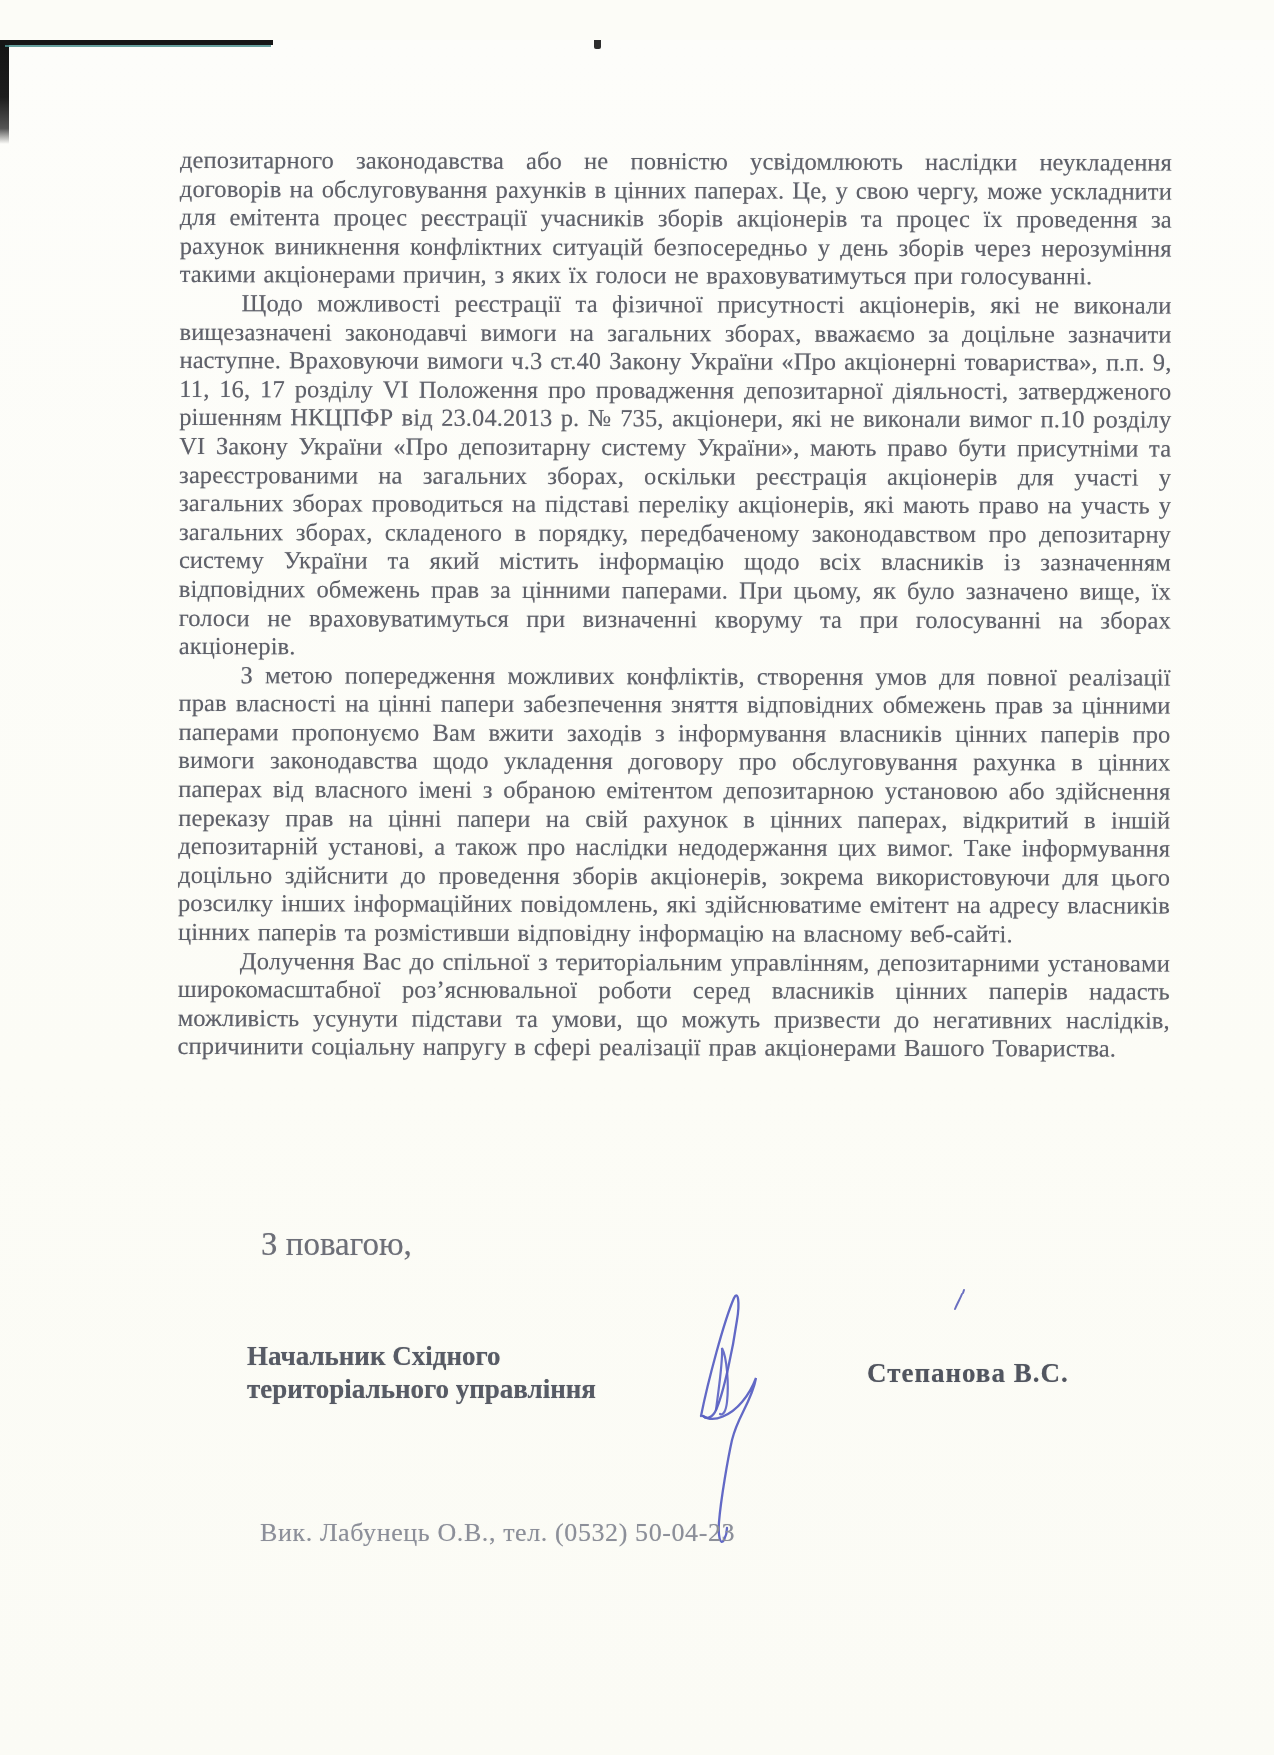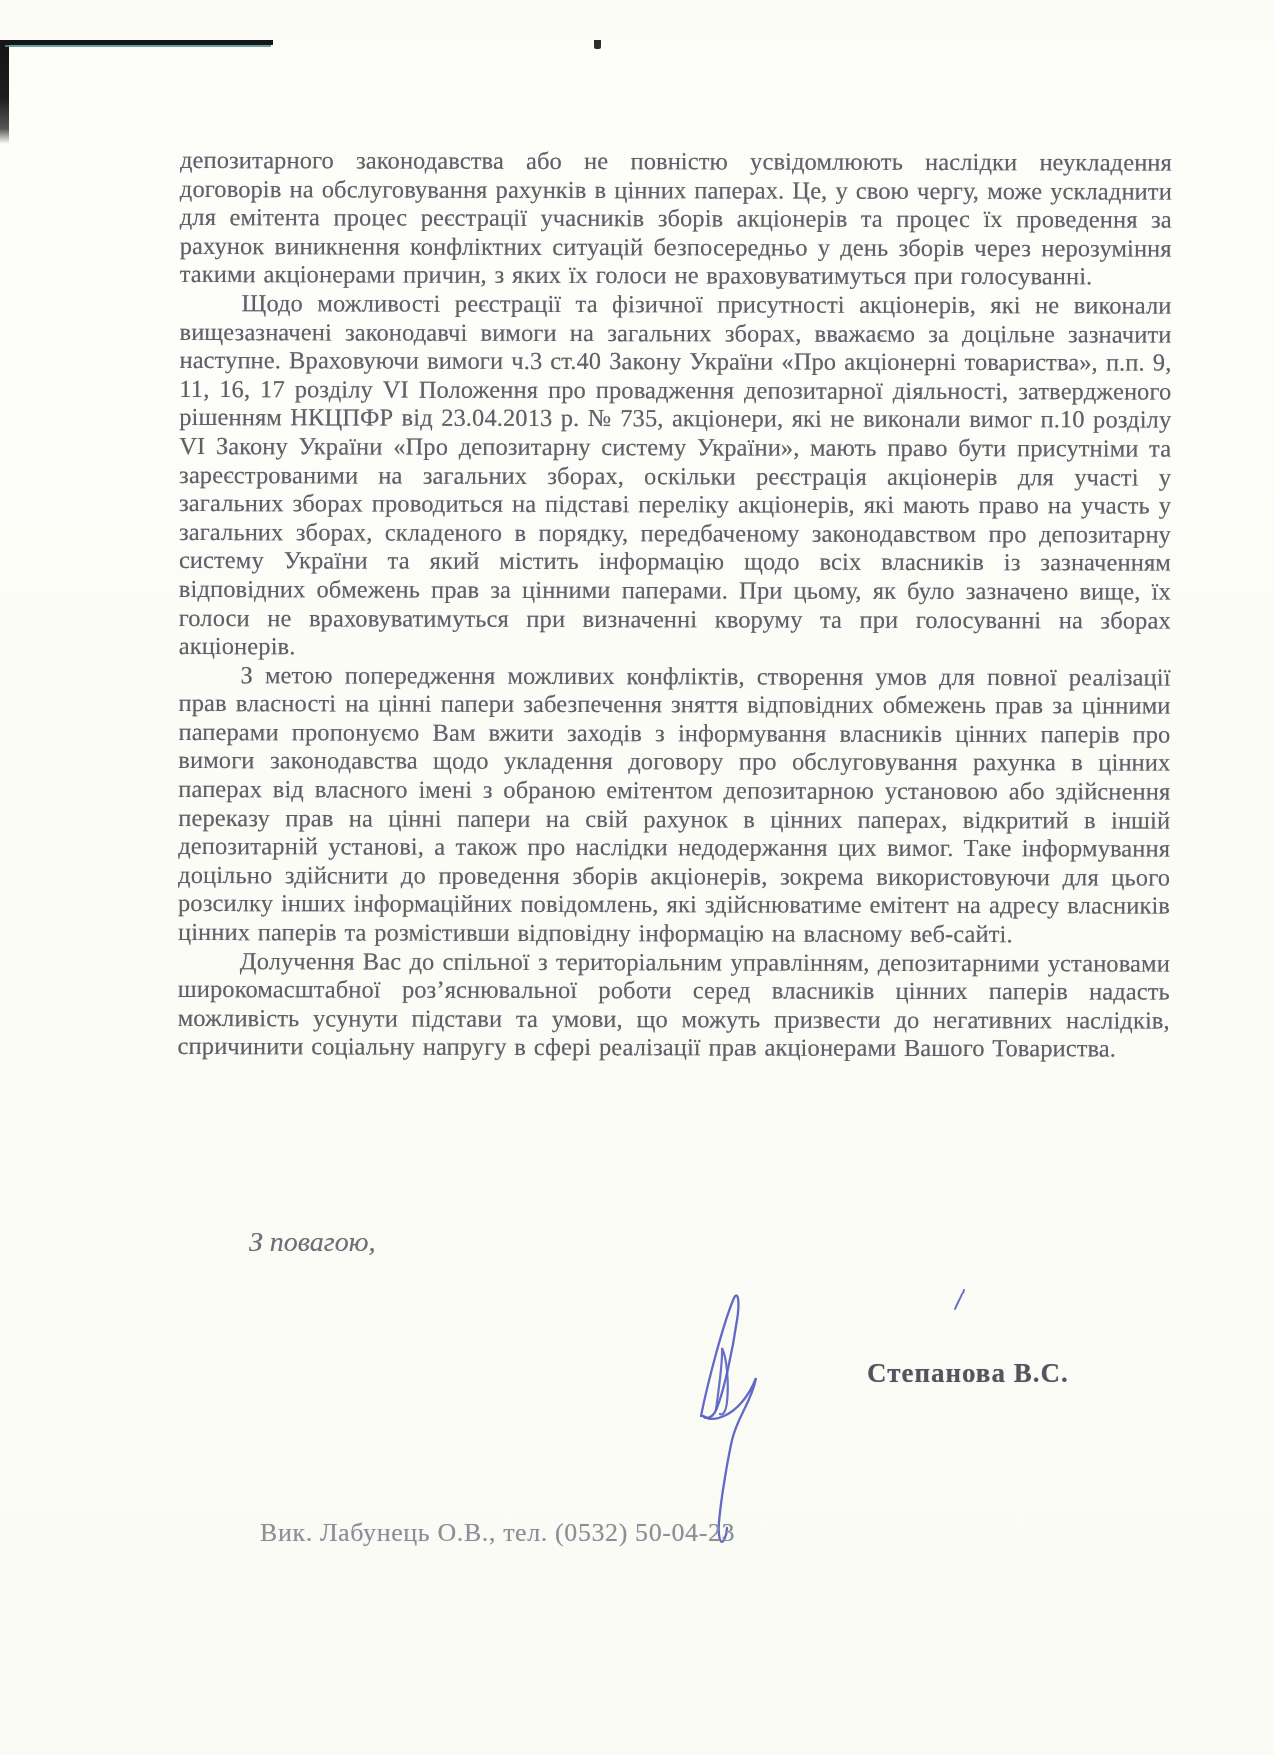--- a/index.html
+++ b/index.html
@@ -47,24 +47,23 @@
     letter-spacing: 0.1px;
     word-spacing: 1.5px;
     text-shadow: 0 0 0.7px rgba(98,100,110,0.55);
     transform: rotate(0.15deg);
     transform-origin: top left;
   }
   .body-text p { margin: 0; }
   .body-text p.indent { text-indent: 62px; }
 
   .closing {
-    position: absolute; left: 249px; top: 1186px;
-    font-size: 28px; color: #6d6f78;
+    position: absolute; left: 261px; top: 1186px;
+    font-size: 33px; color: #6d6f78;
     text-shadow: 0 0 0.7px rgba(109,111,120,0.5);
-    font-style: italic;
   }
 
   .sig-title {
     position: absolute; left: 247px; top: 1300px;
     font-size: 27px; font-weight: bold; line-height: 33px;
     color: #575b65;
     text-shadow: 0 0 0.8px rgba(87,91,101,0.55);
   }
 
   .sig-name {
@@ -97,20 +96,24 @@
 
   <div class="body-text">
     <p>депозитарного законодавства або не повністю усвідомлюють наслідки неукладення договорів на обслуговування рахунків в цінних паперах. Це, у свою чергу, може ускладнити для емітента процес реєстрації учасників зборів акціонерів та процес їх проведення за рахунок виникнення конфліктних ситуацій безпосередньо у день зборів через нерозуміння такими акціонерами причин, з яких їх голоси не враховуватимуться при голосуванні.</p>
     <p class="indent">Щодо можливості реєстрації та фізичної присутності акціонерів, які не виконали вищезазначені законодавчі вимоги на загальних зборах, вважаємо за доцільне зазначити наступне. Враховуючи вимоги ч.3 ст.40 Закону України «Про акціонерні товариства», п.п. 9, 11, 16, 17 розділу VI Положення про провадження депозитарної діяльності, затвердженого рішенням НКЦПФР від 23.04.2013 р. № 735, акціонери, які не виконали вимог п.10 розділу VI Закону України «Про депозитарну систему України», мають право бути присутніми та зареєстрованими на загальних зборах, оскільки реєстрація акціонерів для участі у загальних зборах проводиться на підставі переліку акціонерів, які мають право на участь у загальних зборах, складеного в порядку, передбаченому законодавством про депозитарну систему України та який містить інформацію щодо всіх власників із зазначенням відповідних обмежень прав за цінними паперами. При цьому, як було зазначено вище, їх голоси не враховуватимуться при визначенні кворуму та при голосуванні на зборах акціонерів.</p>
     <p class="indent">З метою попередження можливих конфліктів, створення умов для повної реалізації прав власності на цінні папери забезпечення зняття відповідних обмежень прав за цінними паперами пропонуємо Вам вжити заходів з інформування власників цінних паперів про вимоги законодавства щодо укладення договору про обслуговування рахунка в цінних паперах від власного імені з обраною емітентом депозитарною установою або здійснення переказу прав на цінні папери на свій рахунок в цінних паперах, відкритий в іншій депозитарній установі, а також про наслідки недодержання цих вимог. Таке інформування доцільно здійснити до проведення зборів акціонерів, зокрема використовуючи для цього розсилку інших інформаційних повідомлень, які здійснюватиме емітент на адресу власників цінних паперів та розмістивши відповідну інформацію на власному веб-сайті.</p>
     <p class="indent">Долучення Вас до спільної з територіальним управлінням, депозитарними установами широкомасштабної роз’яснювальної роботи серед власників цінних паперів надасть можливість усунути підстави та умови, що можуть призвести до негативних наслідків, спричинити соціальну напругу в сфері реалізації прав акціонерами Вашого Товариства.</p>
   </div>
 
   <div class="closing">З повагою,</div>
 
+  <div class="sig-title">
+    <div>Начальник Східного</div>
+    <div>територіального управління</div>
+  </div>
 
   <svg class="signature-svg" width="84" height="274" viewBox="0 0 84 274" fill="none">
     <path d="M 13 130 C 20 95, 36 35, 46 12 C 50 4, 52 16, 49 34 C 45 62, 36 106, 28 124 C 25 131, 19 134, 15 130" stroke="#5a61c3" stroke-width="2.3" stroke-linecap="round" fill="none" opacity="0.95"></path>
     <path d="M 28 124 C 31 100, 35 75, 34 62 C 39 72, 41 98, 39 116 C 38 125, 35 130, 32 128" stroke="#5a61c3" stroke-width="2.2" stroke-linecap="round" fill="none" opacity="0.9"></path>
     <path d="M 15 130 C 26 138, 44 128, 54 116 C 60 109, 65 100, 68 92 C 66 104, 60 116, 55 126 C 50 136, 46 146, 44 154 C 40 172, 33 212, 31 236 C 30 250, 32 260, 36 254 C 38 250, 39 246, 39 242" stroke="#5a61c3" stroke-width="2.3" stroke-linecap="round" fill="none" opacity="0.95"></path>
   </svg>
 
   <svg class="pen-mark-svg" width="20" height="28" viewBox="0 0 20 28" fill="none">
     <path d="M 14 6 C 12 11, 9 16, 7 21" stroke="#6a6fc0" stroke-width="2" stroke-linecap="round"></path>
     <path d="M 16 2 L 15 5" stroke="#6a6fc0" stroke-width="2" stroke-linecap="round"></path>

